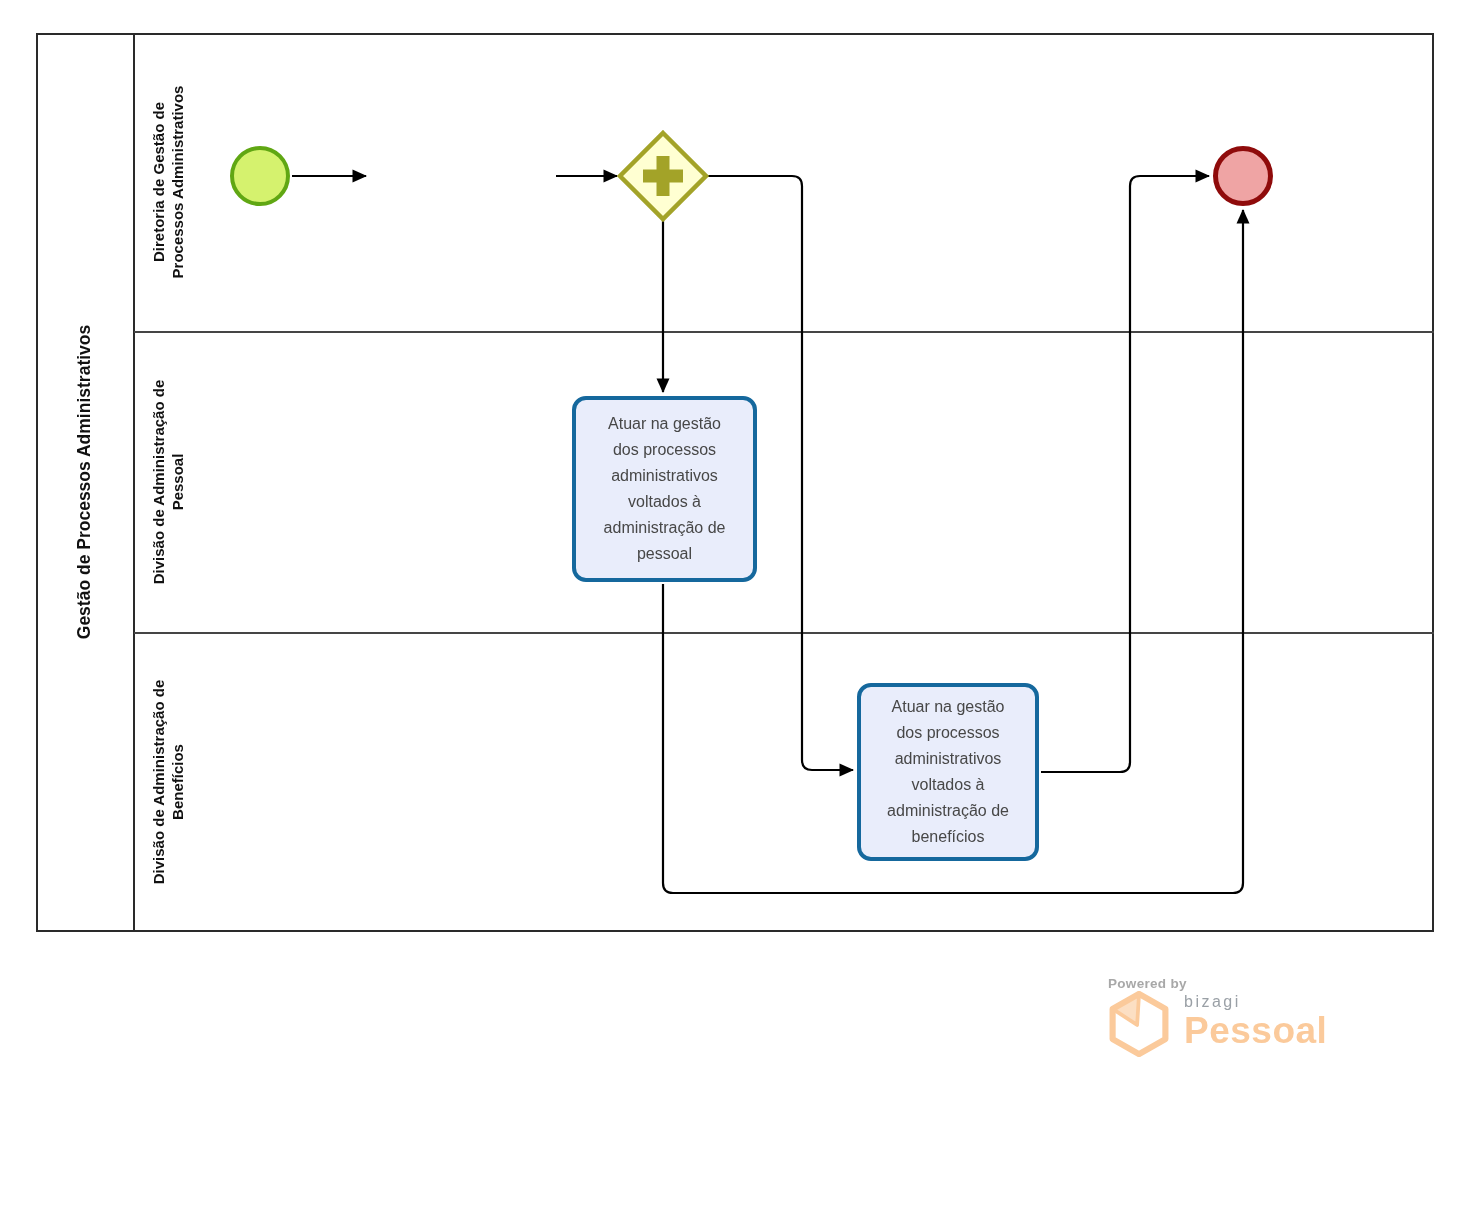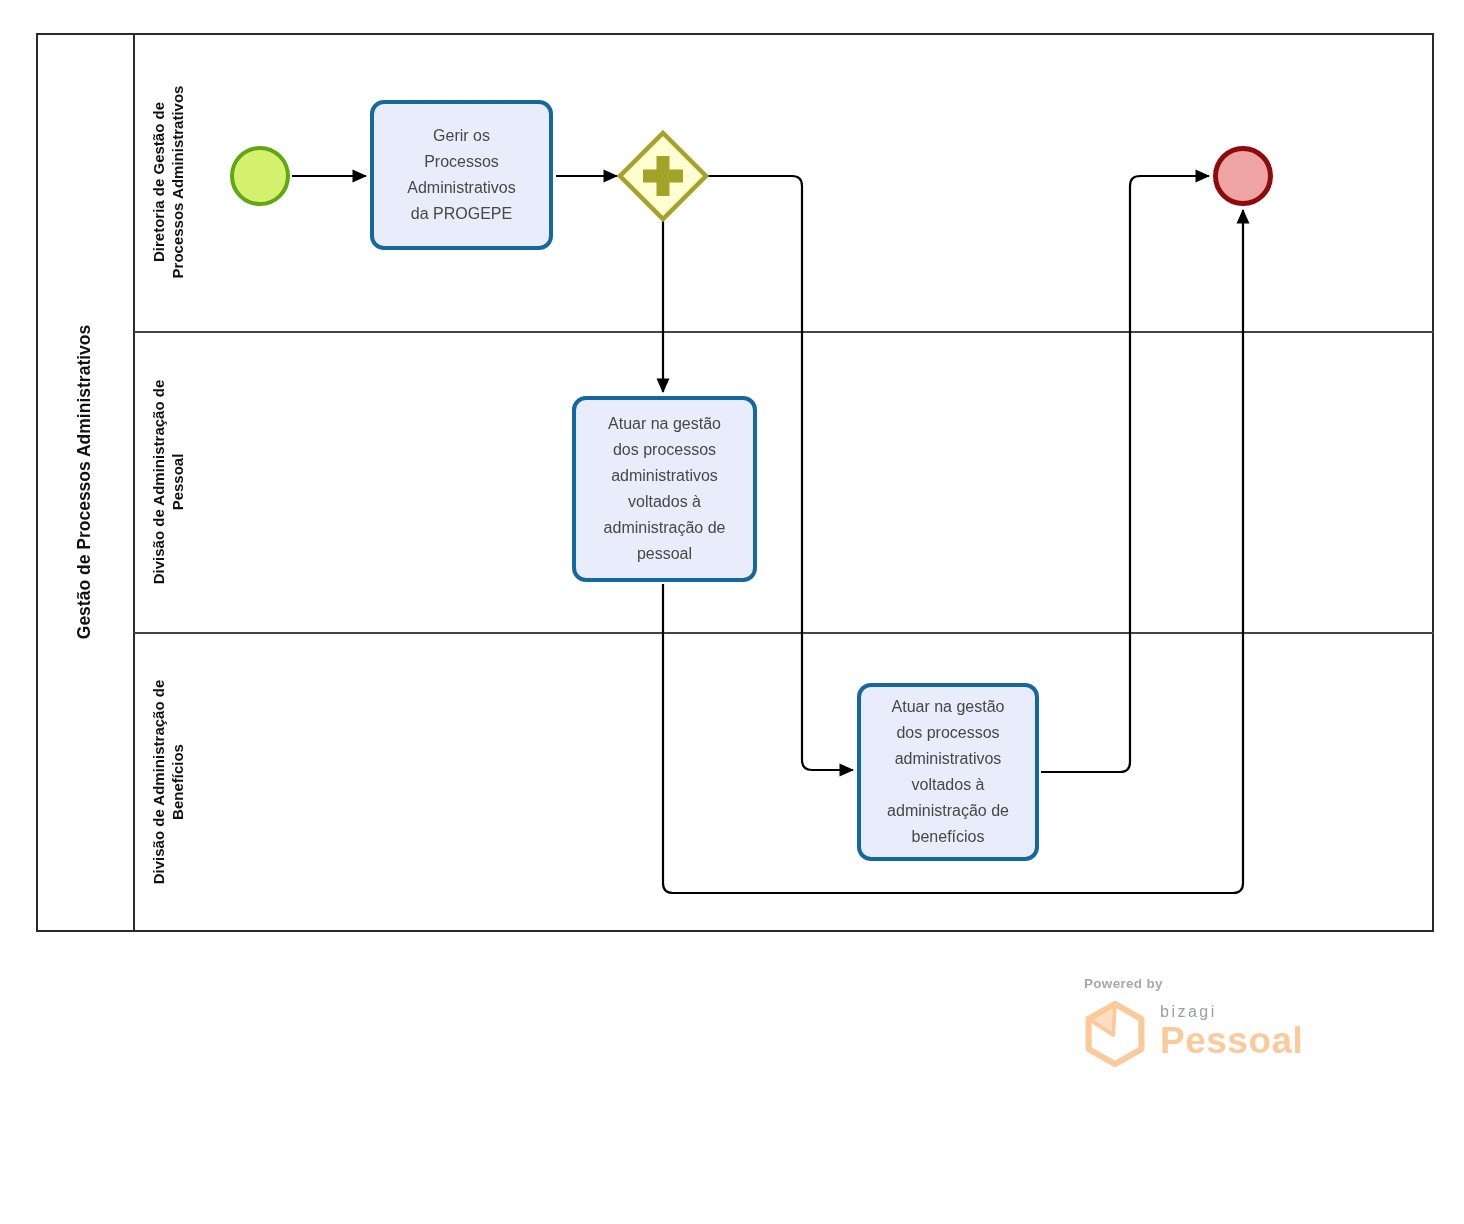--- a/index.html
+++ b/index.html
@@ -40,23 +40,23 @@
   .task span{display:inline-block;max-width:126px;}
   .task1{left:370px;top:100px;width:183px;height:150px;}
   .task2{left:572px;top:396px;width:185px;height:186px;}
   .task3{left:857px;top:683px;width:182px;height:178px;}
   .event{position:absolute;z-index:3;box-sizing:border-box;border-radius:50%;width:60px;height:60px;}
   .event.start{left:230px;top:146px;background:var(--start-fill,#d5f26e);
         border:4px solid var(--start-border,#60a713);}
   .event.end{left:1213px;top:146px;background:var(--end-fill,#efa4a4);
         border:5px solid var(--end-border,#8f0b0b);}
   
-  .footer{position:absolute;left:1084px;top:976px;z-index:1;}
+  .footer{position:absolute;left:1108px;top:976px;z-index:1;}
   .powered{font-size:13.5px;font-weight:600;letter-spacing:.3px;color:var(--powered-gray,#a8a8a8);}
-  .logo-row{display:flex;align-items:flex-start;margin-top:10px;}
+  .logo-row{display:flex;align-items:flex-start;}
   .logo-text{margin-left:14px;}
   .brand{font-size:16px;letter-spacing:2.5px;color:var(--logo-gray,#9aa0a6);margin-top:2px;}
   .product{font-size:37px;font-weight:600;letter-spacing:.5px;line-height:1.05;
         color:var(--logo-orange,#fbca9b);margin-top:1px;}
   .hex-outline{fill:none;stroke:var(--logo-orange,#fbca9b);stroke-width:6.5px;stroke-linejoin:round;}
   .hex-flap-fill{fill:var(--logo-orange-light,#fcdfc3);}
   .hex-flap-line{fill:none;stroke:var(--logo-orange,#fbca9b);stroke-width:4px;stroke-linejoin:round;}
 </style>
 </head>
 <body>
@@ -96,23 +96,20 @@
 
     <g>
       <polygon class="gw-diamond" points="663,133 706,176 663,219 620,176"></polygon>
       <rect class="gw-plus" x="643" y="169.5" width="40" height="13"></rect>
       <rect class="gw-plus" x="656.5" y="156" width="13" height="40"></rect>
     </g>
   </svg>
 
   <div class="event start"></div>
 
-  <div class="task task1">
-    <span>Gerir os Processos Administrativos da PROGEPE</span>
-  </div>
 
   <div class="task task2">
     <span>Atuar na gestão dos processos administrativos voltados à administração de pessoal</span>
   </div>
 
   <div class="task task3">
     <span>Atuar na gestão dos processos administrativos voltados à administração de benefícios</span>
   </div>
 
   <div class="event end"></div>

